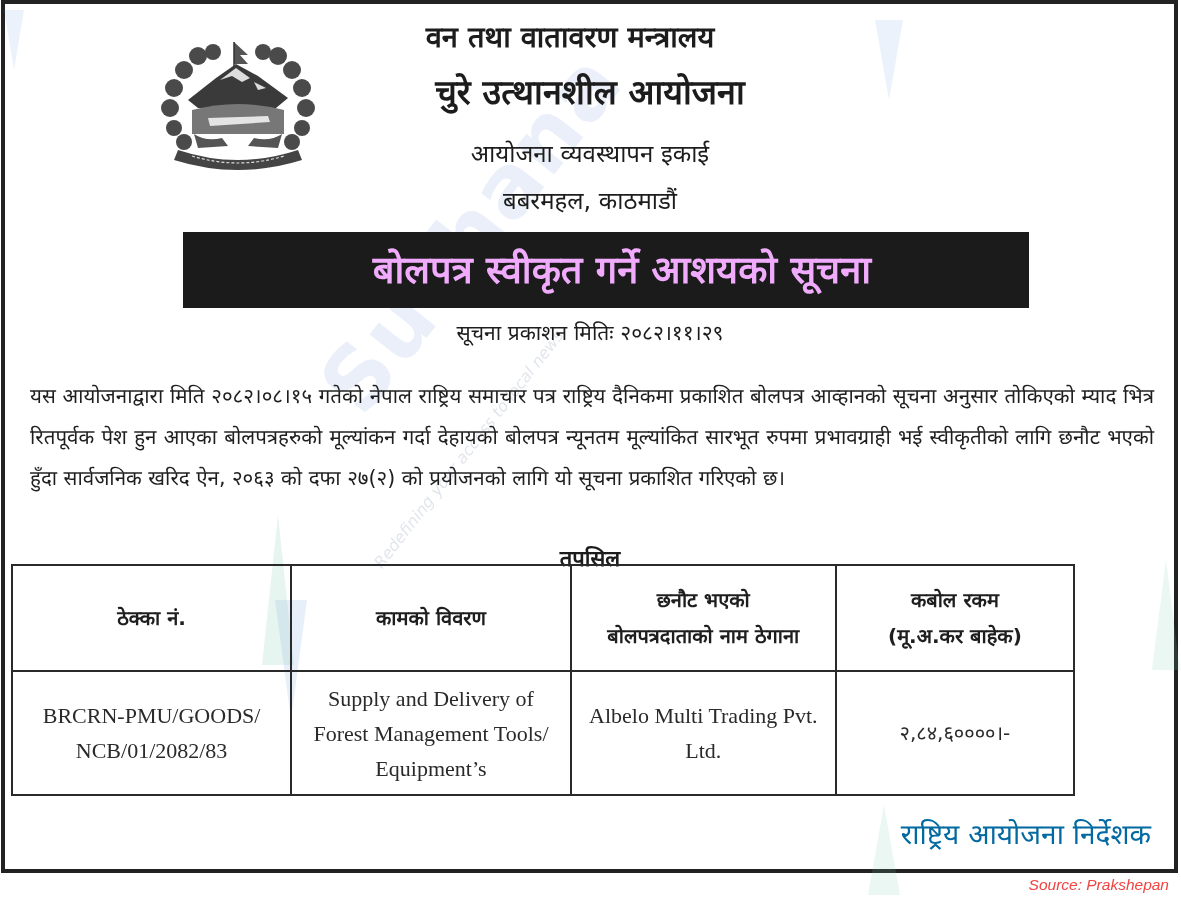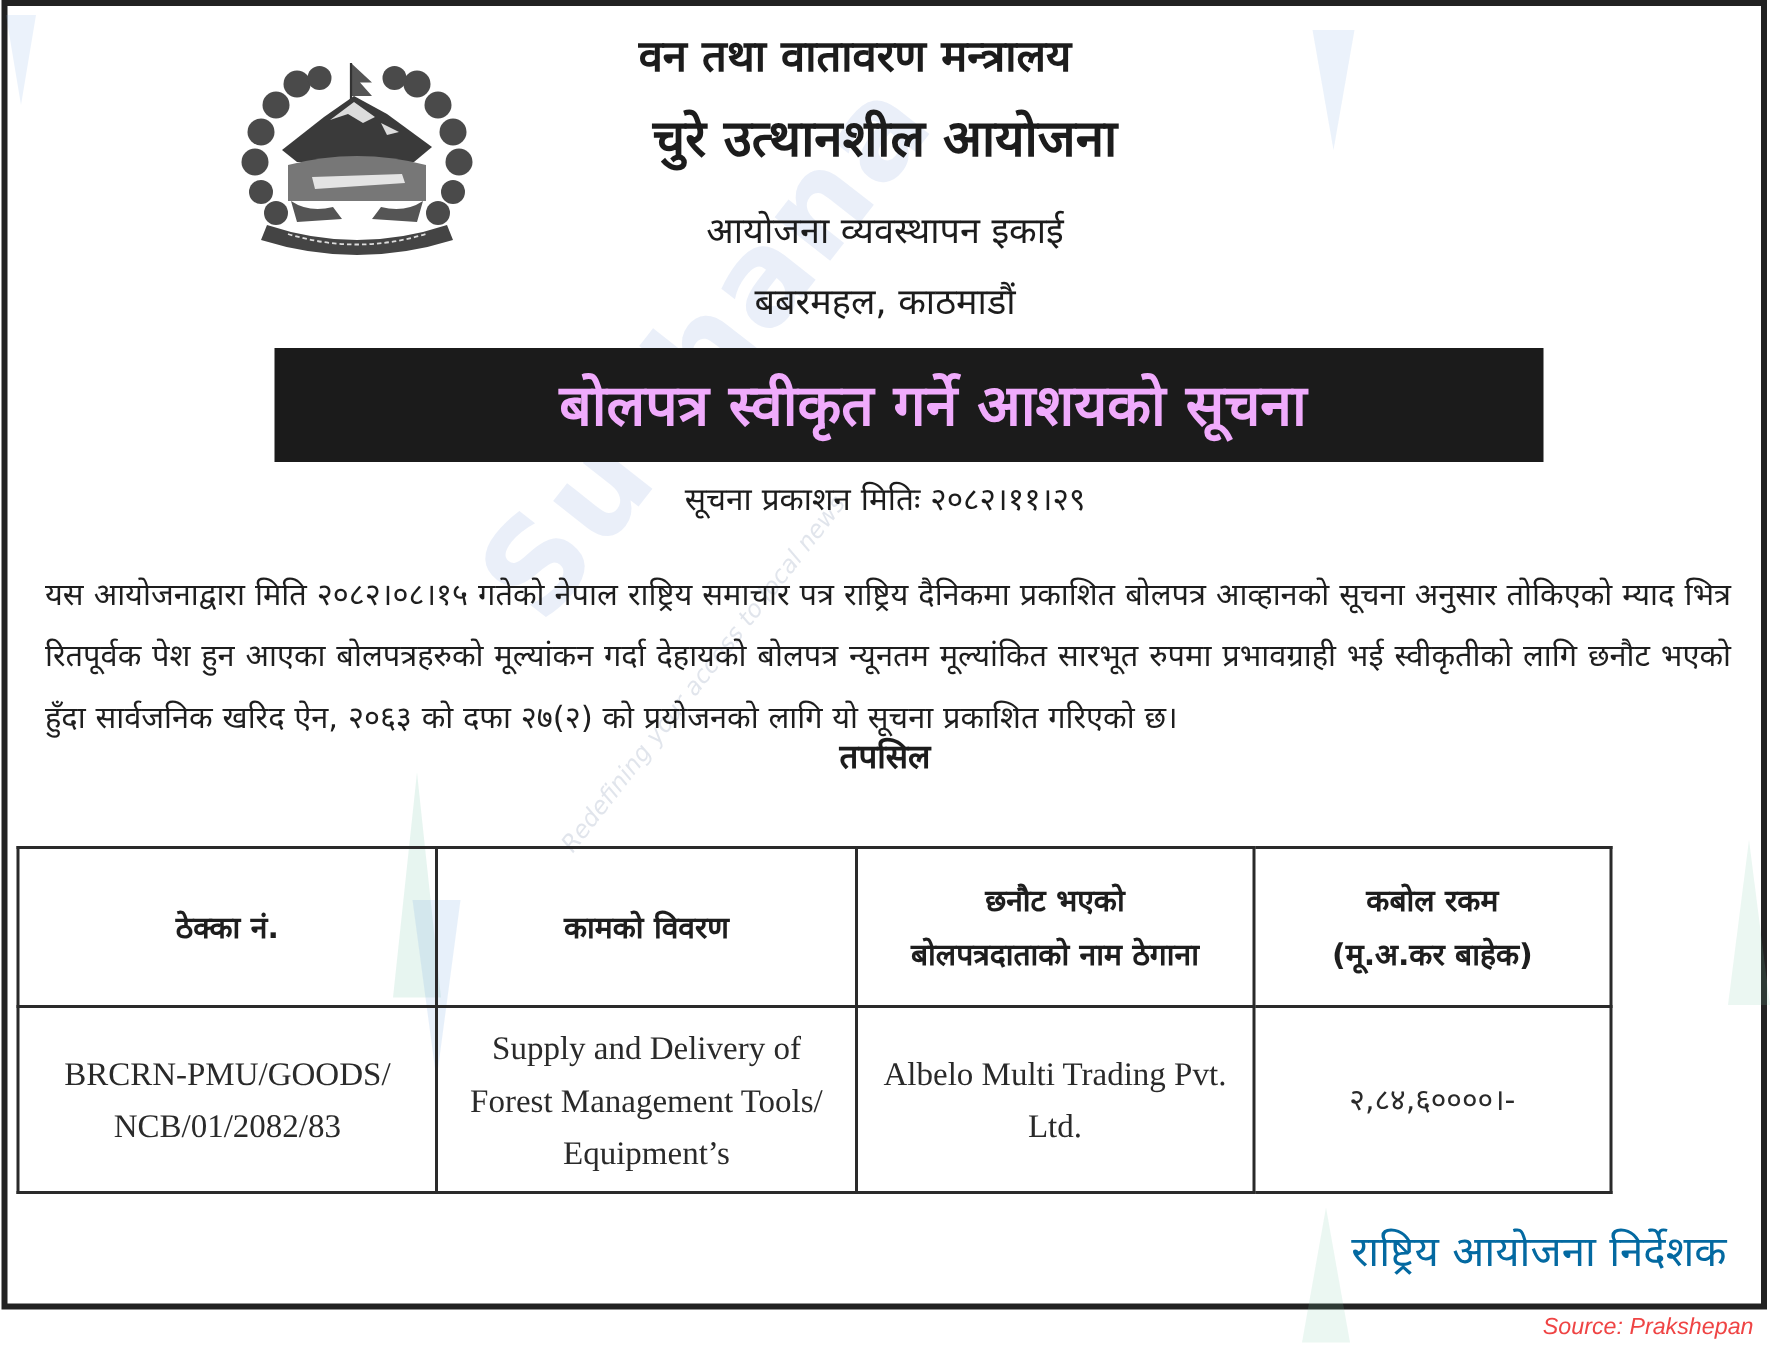--- a/index.html
+++ b/index.html
@@ -161,21 +161,21 @@
     top: 376px;
     width: 1124px;
     font-size: 20.5px;
     line-height: 41px;
     text-align: justify;
     text-align-last: left;
     z-index: 2;
     color: #1e1e1e;
   }
   .schedule {
-    top: 488px;
+    top: 542px;
     font-size: 22px;
     font-weight: bold;
     width: 1180px;
   }
 
   table.award {
     position: absolute;
     left: 11px;
     top: 564px;
     width: 1064px;

